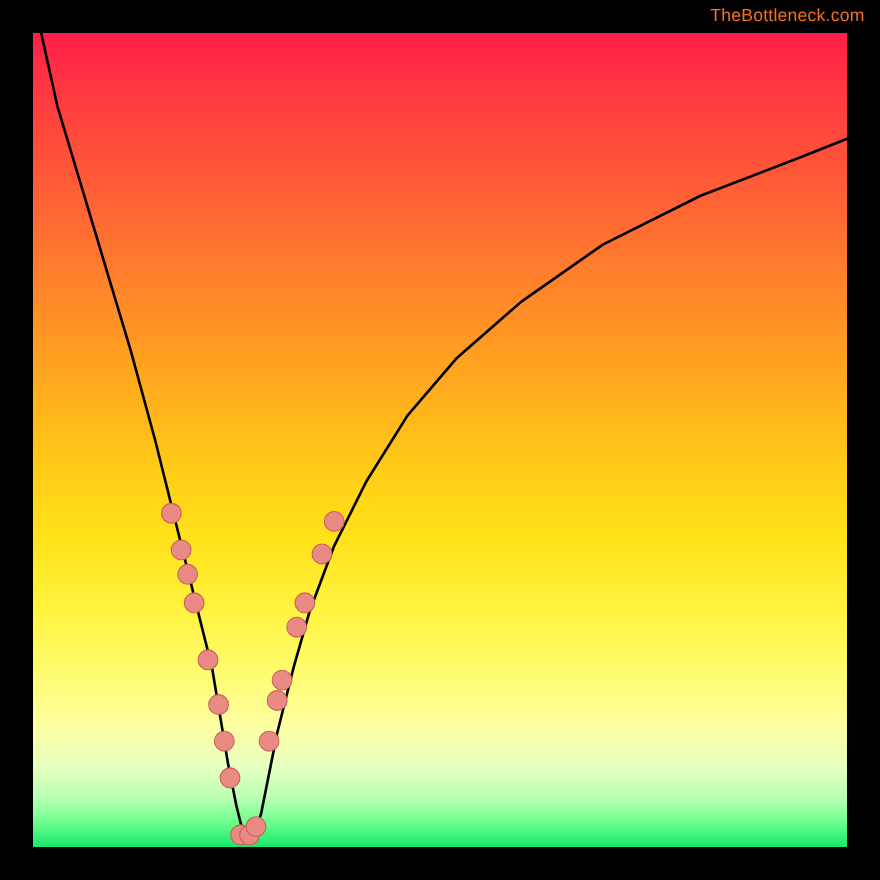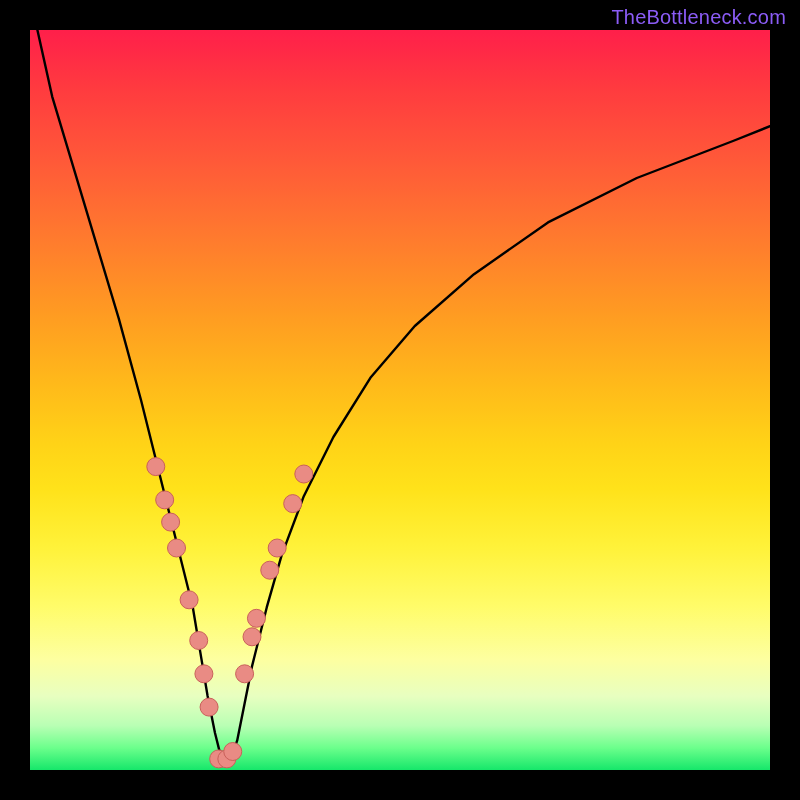--- a/index.html
+++ b/index.html
@@ -41,22 +41,22 @@
       #e8ffc0 90%,
       #b9ffb4 94%,
       #6cff8c 97%,
       #16e76a 100%
     );
   }
   .watermark {
     position: absolute;
     top: 6px;
     right: 14px;
-    color: #8b5cf6;
-    font-size: 20px;
+    color: #f97316;
+    font-size: 16px;
     letter-spacing: 0.2px;
   }
   svg.curve {
     position: absolute;
     left: 0;
     top: 0;
   }
 </style>
 </head>
 <body>

